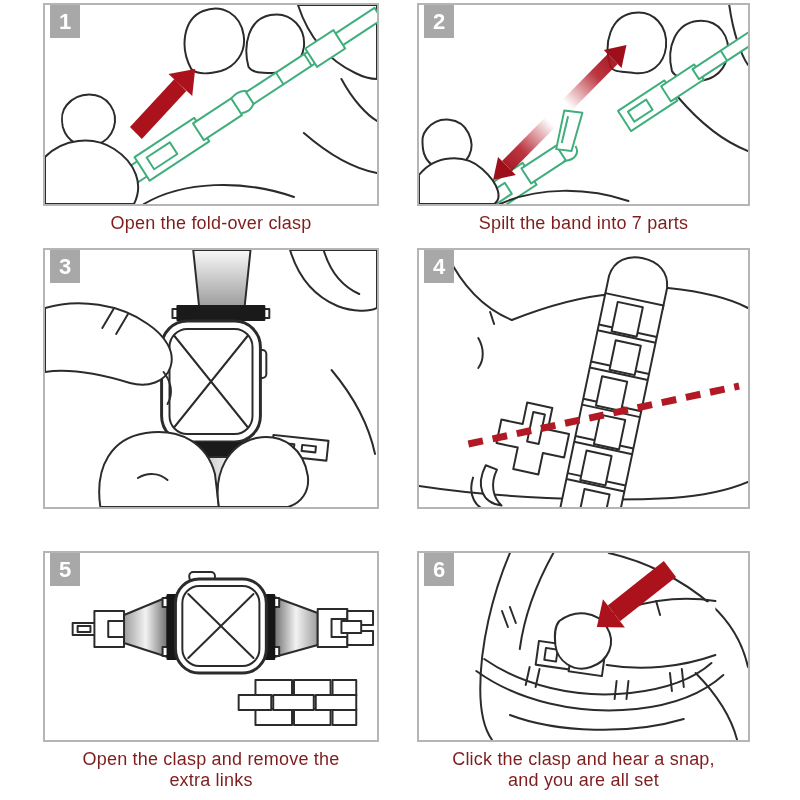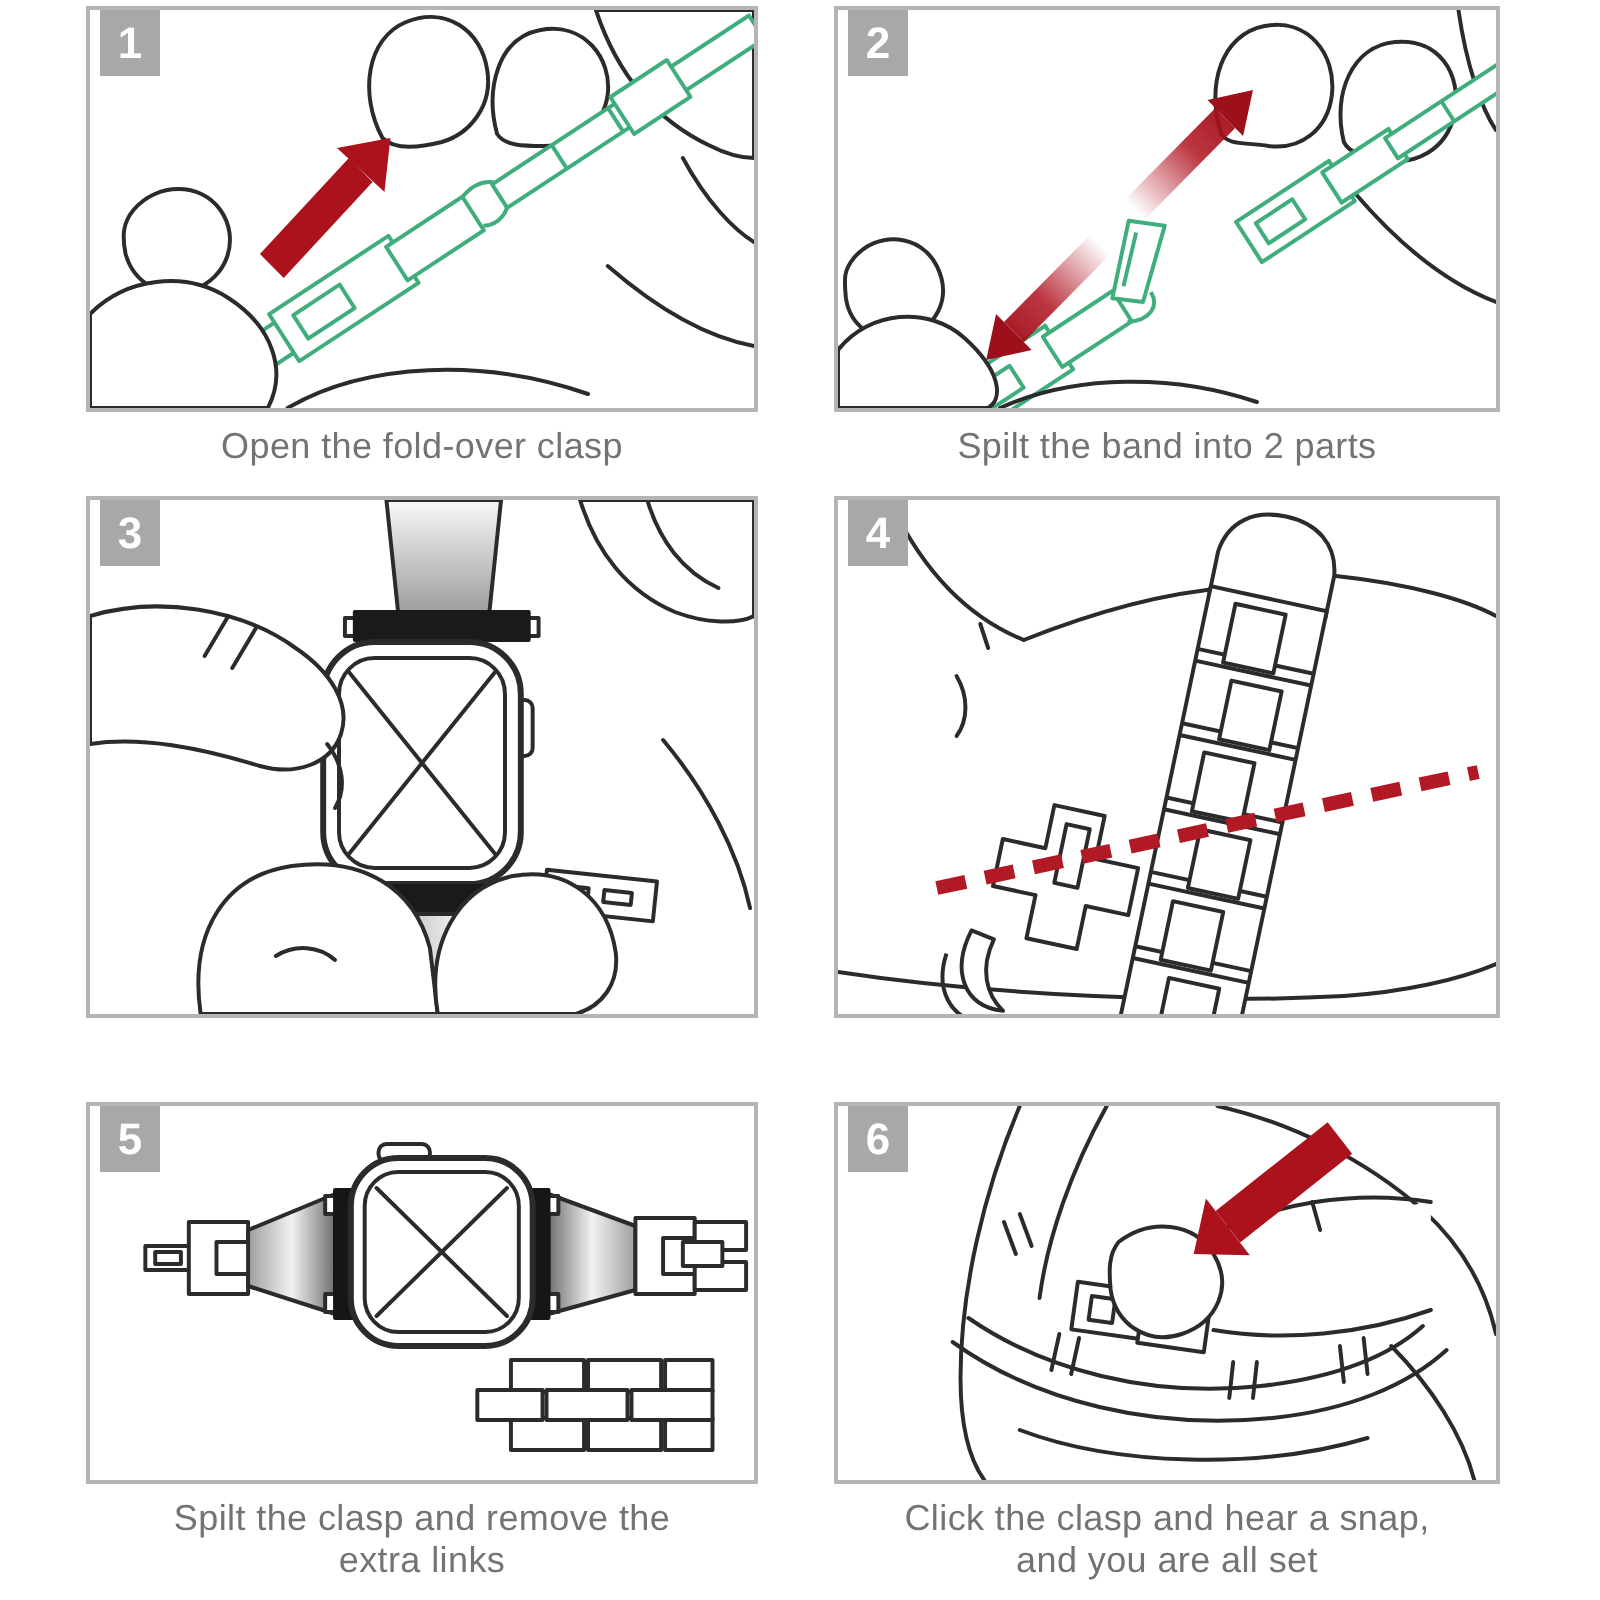--- a/index.html
+++ b/index.html
@@ -6,21 +6,21 @@
   body{width:800px;height:800px;background:#ffffff;position:relative;
        font-family:"Liberation Sans",sans-serif;overflow:hidden;}
   .panel{position:absolute;}
   .frame{position:relative;border:2px solid #b5b5b5;background:#fff;overflow:hidden;box-sizing:border-box;width:100%;}
   .p-r1 .frame{height:203px;}
   .p-r2 .frame{height:261px;}
   .p-r3 .frame{height:191px;}
   .badge{position:absolute;top:0;left:5px;width:30px;height:33px;background:#a8a8a8;
          color:#ffffff;font-size:22px;font-weight:bold;display:flex;align-items:center;
          justify-content:center;z-index:5;}
-  .caption{text-align:center;font-size:18px;color:#737373;margin-top:7px;line-height:21px;
+  .caption{text-align:center;font-size:18px;color:#7f1d1d;margin-top:7px;line-height:21px;
            white-space:pre-line;letter-spacing:0.2px;}
   svg{display:block;width:100%;height:100%;}
   #p1{left:43px;top:3px;width:336px;}
   #p2{left:417px;top:3px;width:333px;}
   #p3{left:43px;top:248px;width:336px;}
   #p4{left:417px;top:248px;width:333px;}
   #p5{left:43px;top:551px;width:336px;}
   #p6{left:417px;top:551px;width:333px;}
 </style>
 </head>
@@ -109,21 +109,21 @@
         <path d="M82,199 C120,182 170,182 212,196" fill="none"></path>
       </g>
       <g stroke="none">
         <polygon points="153,107 143,97 191,49 201,59" fill="url(#g2up)"></polygon>
         <polygon points="210,40 205,63 187,45" fill="#9d0f1a"></polygon>
         <polygon points="140,120 130,110 84,156 94,166" fill="url(#g2dn)"></polygon>
         <polygon points="75,175 98,170 80,152" fill="#9d0f1a"></polygon>
       </g>
     </svg>
   </div>
-  <div class="caption">Spilt the band into 2 parts</div>
+  <div class="caption">Spilt the band into 7 parts</div>
 </div>
 
 <div class="panel p-r2" id="p3">
   <div class="frame">
     <div class="badge">3</div>
     <svg viewBox="0 0 336 257" preserveAspectRatio="none">
       <defs>
         <linearGradient id="g3s" x1="0" y1="0" x2="0" y2="1">
           <stop offset="0" stop-color="#f8f8f8"></stop>
             <stop offset="1" stop-color="#9c9c9c"></stop>
@@ -270,21 +270,21 @@
           <rect x="213" y="156" width="37" height="16"></rect>
           <rect x="252" y="156" width="37" height="16"></rect>
           <rect x="291" y="156" width="24" height="16"></rect>
           <rect x="196" y="142" width="33" height="15"></rect>
           <rect x="231" y="142" width="41" height="15"></rect>
           <rect x="274" y="142" width="41" height="15"></rect>
         </g>
       </g>
     </svg>
   </div>
-  <div class="caption">Spilt the clasp and remove the
+  <div class="caption">Open the clasp and remove the
 extra links</div>
 </div>
 
 <div class="panel p-r3" id="p6">
 
   <div class="frame">
     <div class="badge">6</div>
     <svg viewBox="0 0 333 187" preserveAspectRatio="none">
       <g fill="none" stroke="#2b2b2b" stroke-width="2" stroke-linecap="round" stroke-linejoin="round">
         <path d="M92,0 C74,42 62,92 62,136 C62,158 66,176 74,187"></path>

